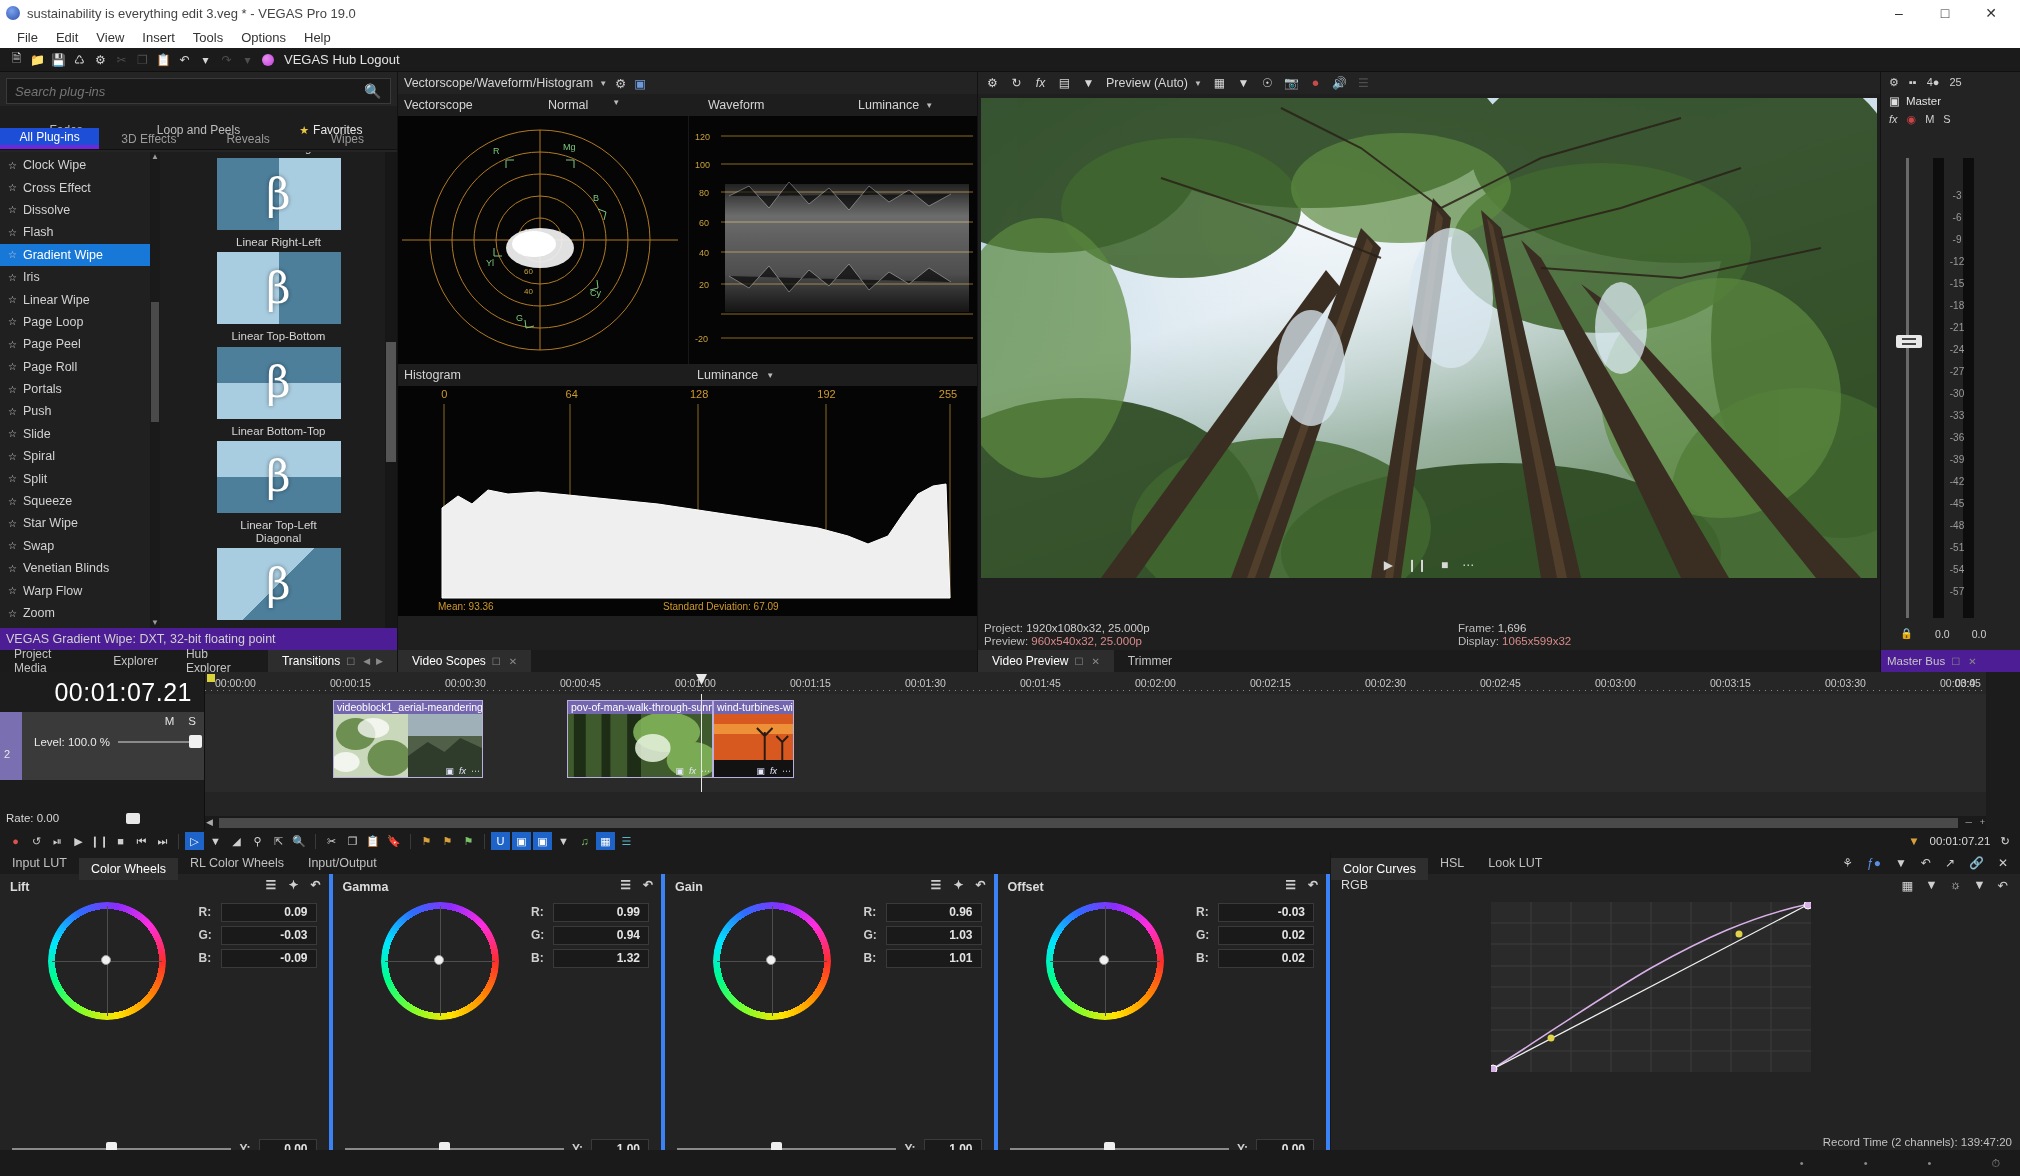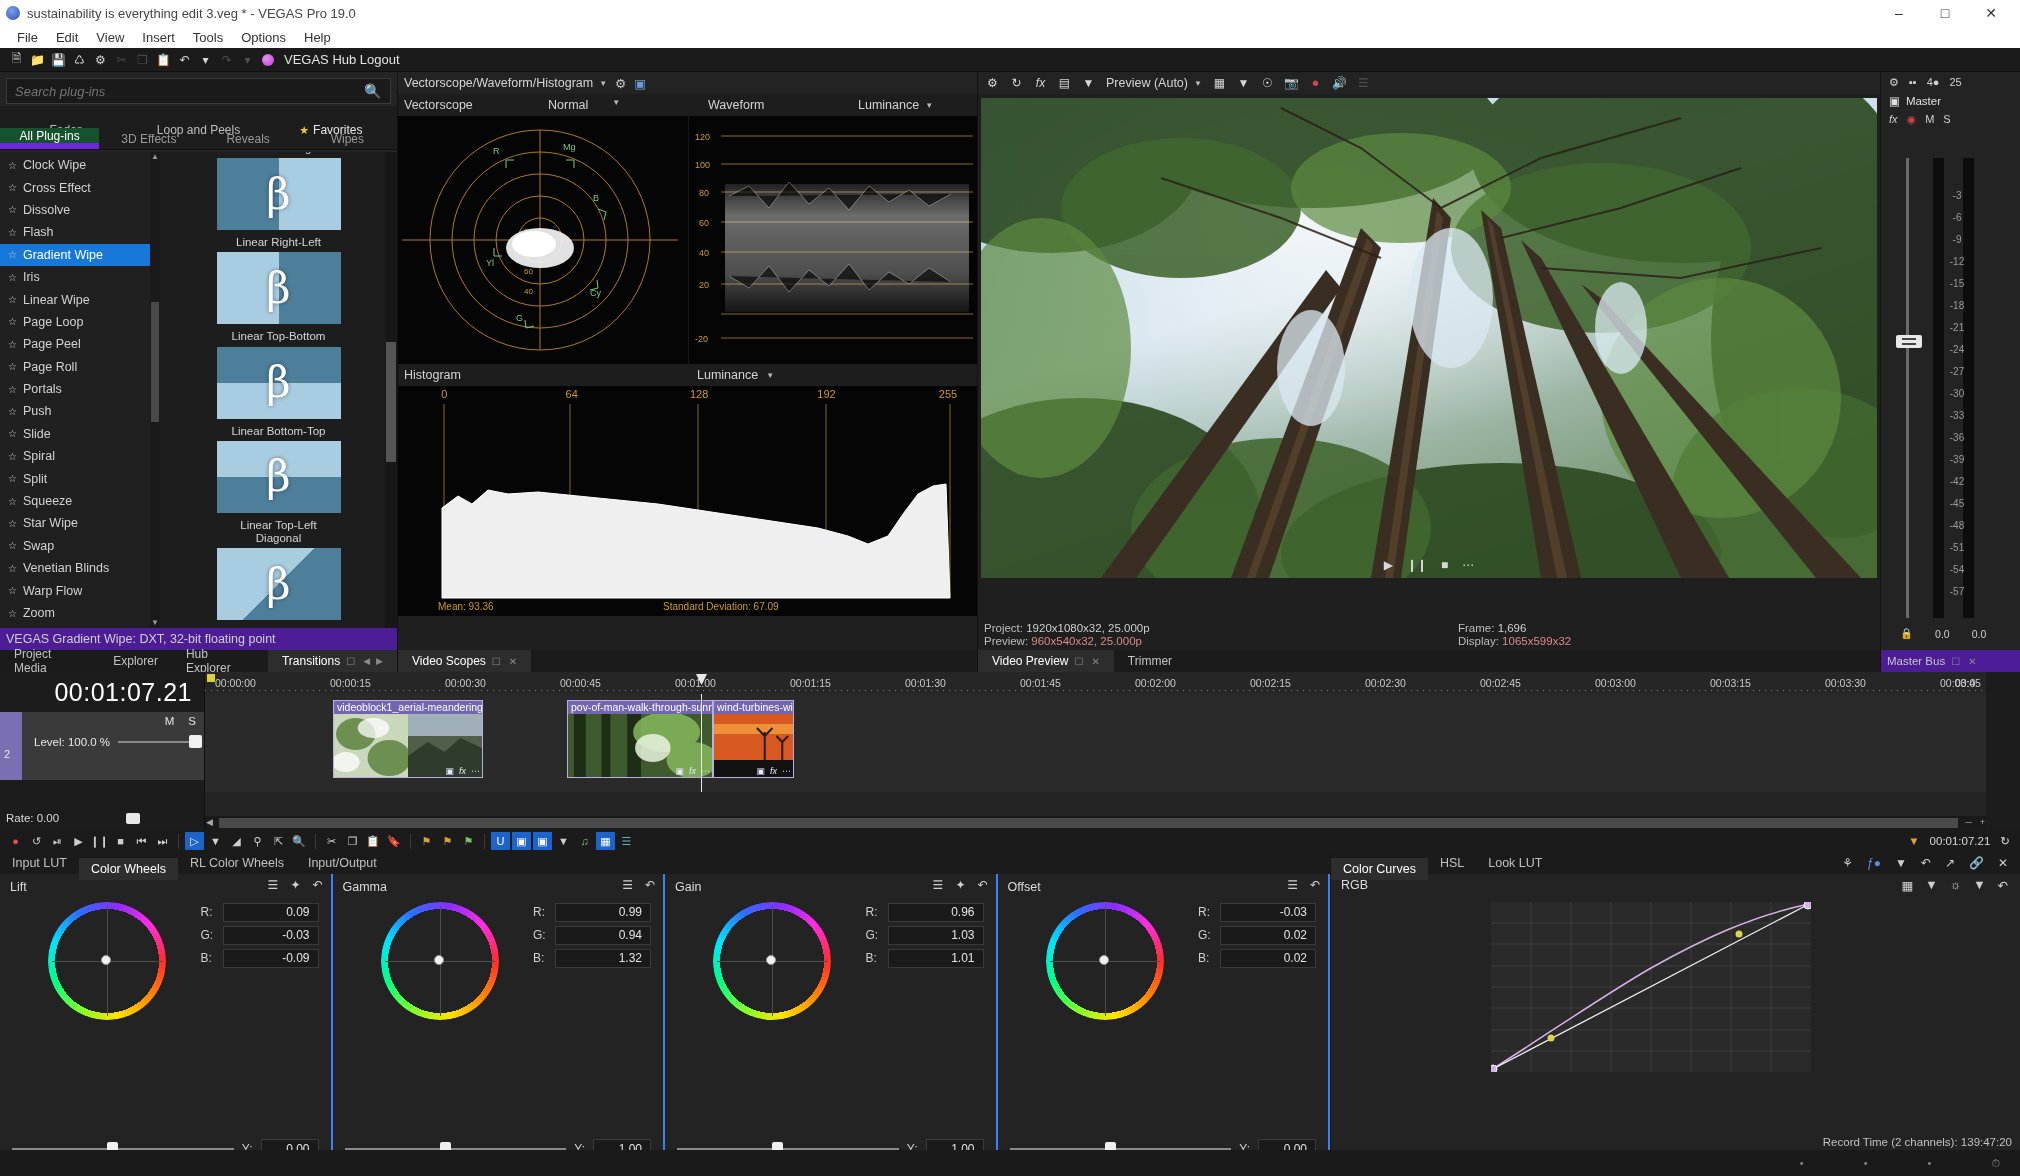--- a/index.html
+++ b/index.html
@@ -38,21 +38,21 @@
   .plugpane { position:absolute; left:0; top:0; width:398px; height:600px; background:#242424; border-right:1px solid #121212; }
   .searchrow { height:26px; margin:6px 6px 2px 6px; background:#1a1a1a; border:1px solid #3a3a3a; display:flex; align-items:center; padding:0 8px; }
   .searchrow input { flex:1; background:transparent; border:0; outline:none; color:#cfcfcf; font-style:italic; font-size:13px; font-family:inherit;}
   .searchrow .sicon { color:#cfcfcf; font-size:14px; }
   .cattabs { display:flex; height:22px; background:#1d1d1d; font-size:12px; }
   .cattab { flex:1; display:flex;align-items:center;justify-content:center; color:#bdbdbd;margin-top:24px; }
   .cattab.fav { color:#e8e8e8; gap:4px; }
   .cattab .star { color:#e8c53f; font-size:11px;}
   .cattabs2 { display:flex; height:22px; background:#1d1d1d; font-size:12px; border-bottom:1px solid #111;}
   .cattab2 { flex:1; display:flex;align-items:center;justify-content:center; color:#9a9a9a; }
-  .cattab2.active { color:#fff; background:#14532d; border-bottom:6px solid #6d28d9; }
+  .cattab2.active { color:#fff; background:#1d4ed8; border-bottom:4px solid #6d28d9; }
 
   .plugbody { position:absolute; top:80px; left:0; right:0; bottom:44px; display:flex; }
   .pluglist { width:160px; background:#202020; position:relative; overflow:hidden; padding-top:2px;}
   .plugitem { height:22.4px; display:flex; align-items:center; gap:6px; padding-left:8px; font-size:12.5px; color:#d2d2d2; }
   .plugitem.sel { background:#1778d8; color:#fff; }
   .plugitem .st { font-size:10px; color:#cfcfcf; }
   .plugscroll { position:absolute; right:0; top:0; width:10px; height:100%; background:#1a1a1a; }
   .plugscroll .thumb { position:absolute; top:150px; left:1px; width:8px; height:120px; background:#4a4a4a; }
   .plugscroll .ar { position:absolute; left:1px; width:8px; height:10px; color:#9a9a9a; font-size:8px; text-align:center; line-height:10px;}
 
@@ -158,21 +158,21 @@
   .tlt.green { color:#79c267; }
   .tlt.cyan { color:#58b6c8; }
   .tlright { margin-left:auto; display:flex; align-items:center; gap:10px; padding-right:10px; font-size:11.5px; color:#d8d8d8;}
 
   
   .grading { position:absolute; top:852px; left:0; width:2020px; height:324px; background:#232323; }
   .gtabs { height:22px; display:flex; align-items:center; background:#1b1b1b; font-size:12.5px; }
   .gtab { padding:0 12px; height:22px; display:flex; align-items:center; color:#c0c0c0;}
   .gtab.active { background:#2e2e2e; color:#fff;margin-top:12px; }
   .wheelsrow { position:absolute; top:22px; left:0; width:1330px; bottom:0; display:flex; }
-  .wheelcell { flex:1; position:relative; border-right:2px solid #3b82f6; }
+  .wheelcell { flex:1; position:relative; border-right:4px solid #3b82f6;font-weight:bold; }
   .wlabel { position:absolute; top:6px; left:10px; font-size:12.5px; color:#dcdcdc; }
   .wtools { position:absolute; top:4px; right:8px; display:flex; gap:12px; color:#cfcfcf; font-size:12px; }
   .wheel { position:absolute; top:28px; left:48px; width:118px; height:118px; border-radius:50%;
     background:conic-gradient(from 90deg,#ff2d2d,#ff8a00,#ffe400,#7bff2d,#00ff8a,#00e5ff,#2d6dff,#8a2dff,#ff2de0,#ff2d2d);
     -webkit-mask:radial-gradient(circle, transparent 0 52px, #000 52px);
             mask:radial-gradient(circle, transparent 0 52px, #000 52px); }
   .wheelinner { position:absolute; top:28px; left:48px; width:118px; height:118px; border-radius:50%; }
   .wheelinner .cross-v { position:absolute; left:59px; top:4px; bottom:4px; width:1px; background:#4e4e4e;}
   .wheelinner .cross-h { position:absolute; top:59px; left:4px; right:4px; height:1px; background:#4e4e4e;}
   .wheelinner .dot { position:absolute; left:53px; top:53px; width:10px; height:10px; border-radius:50%; background:#f0f0f0; border:1px solid #9a9a9a;}

